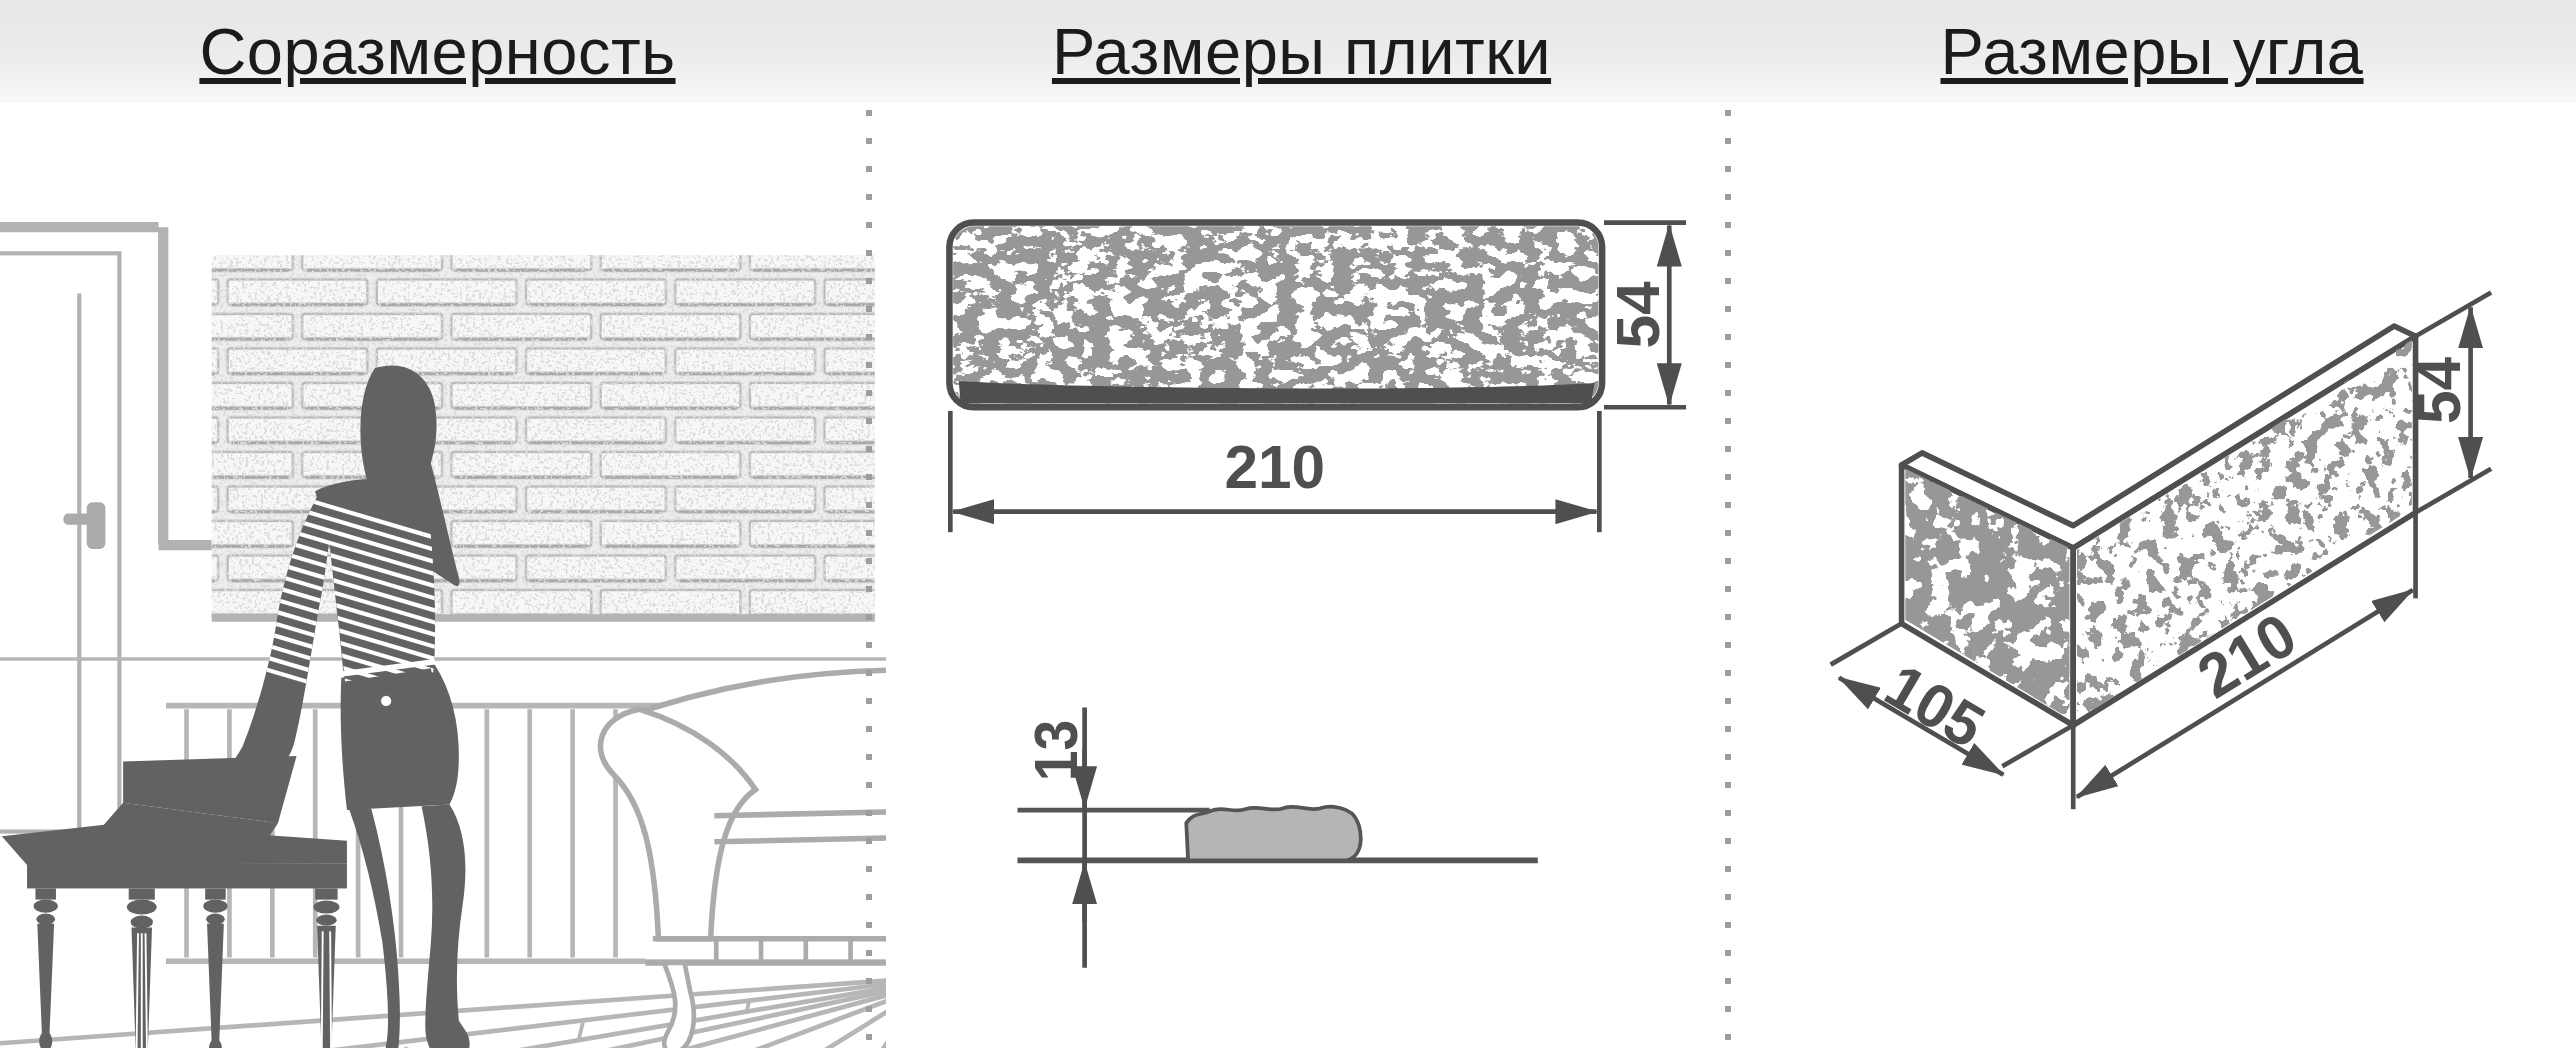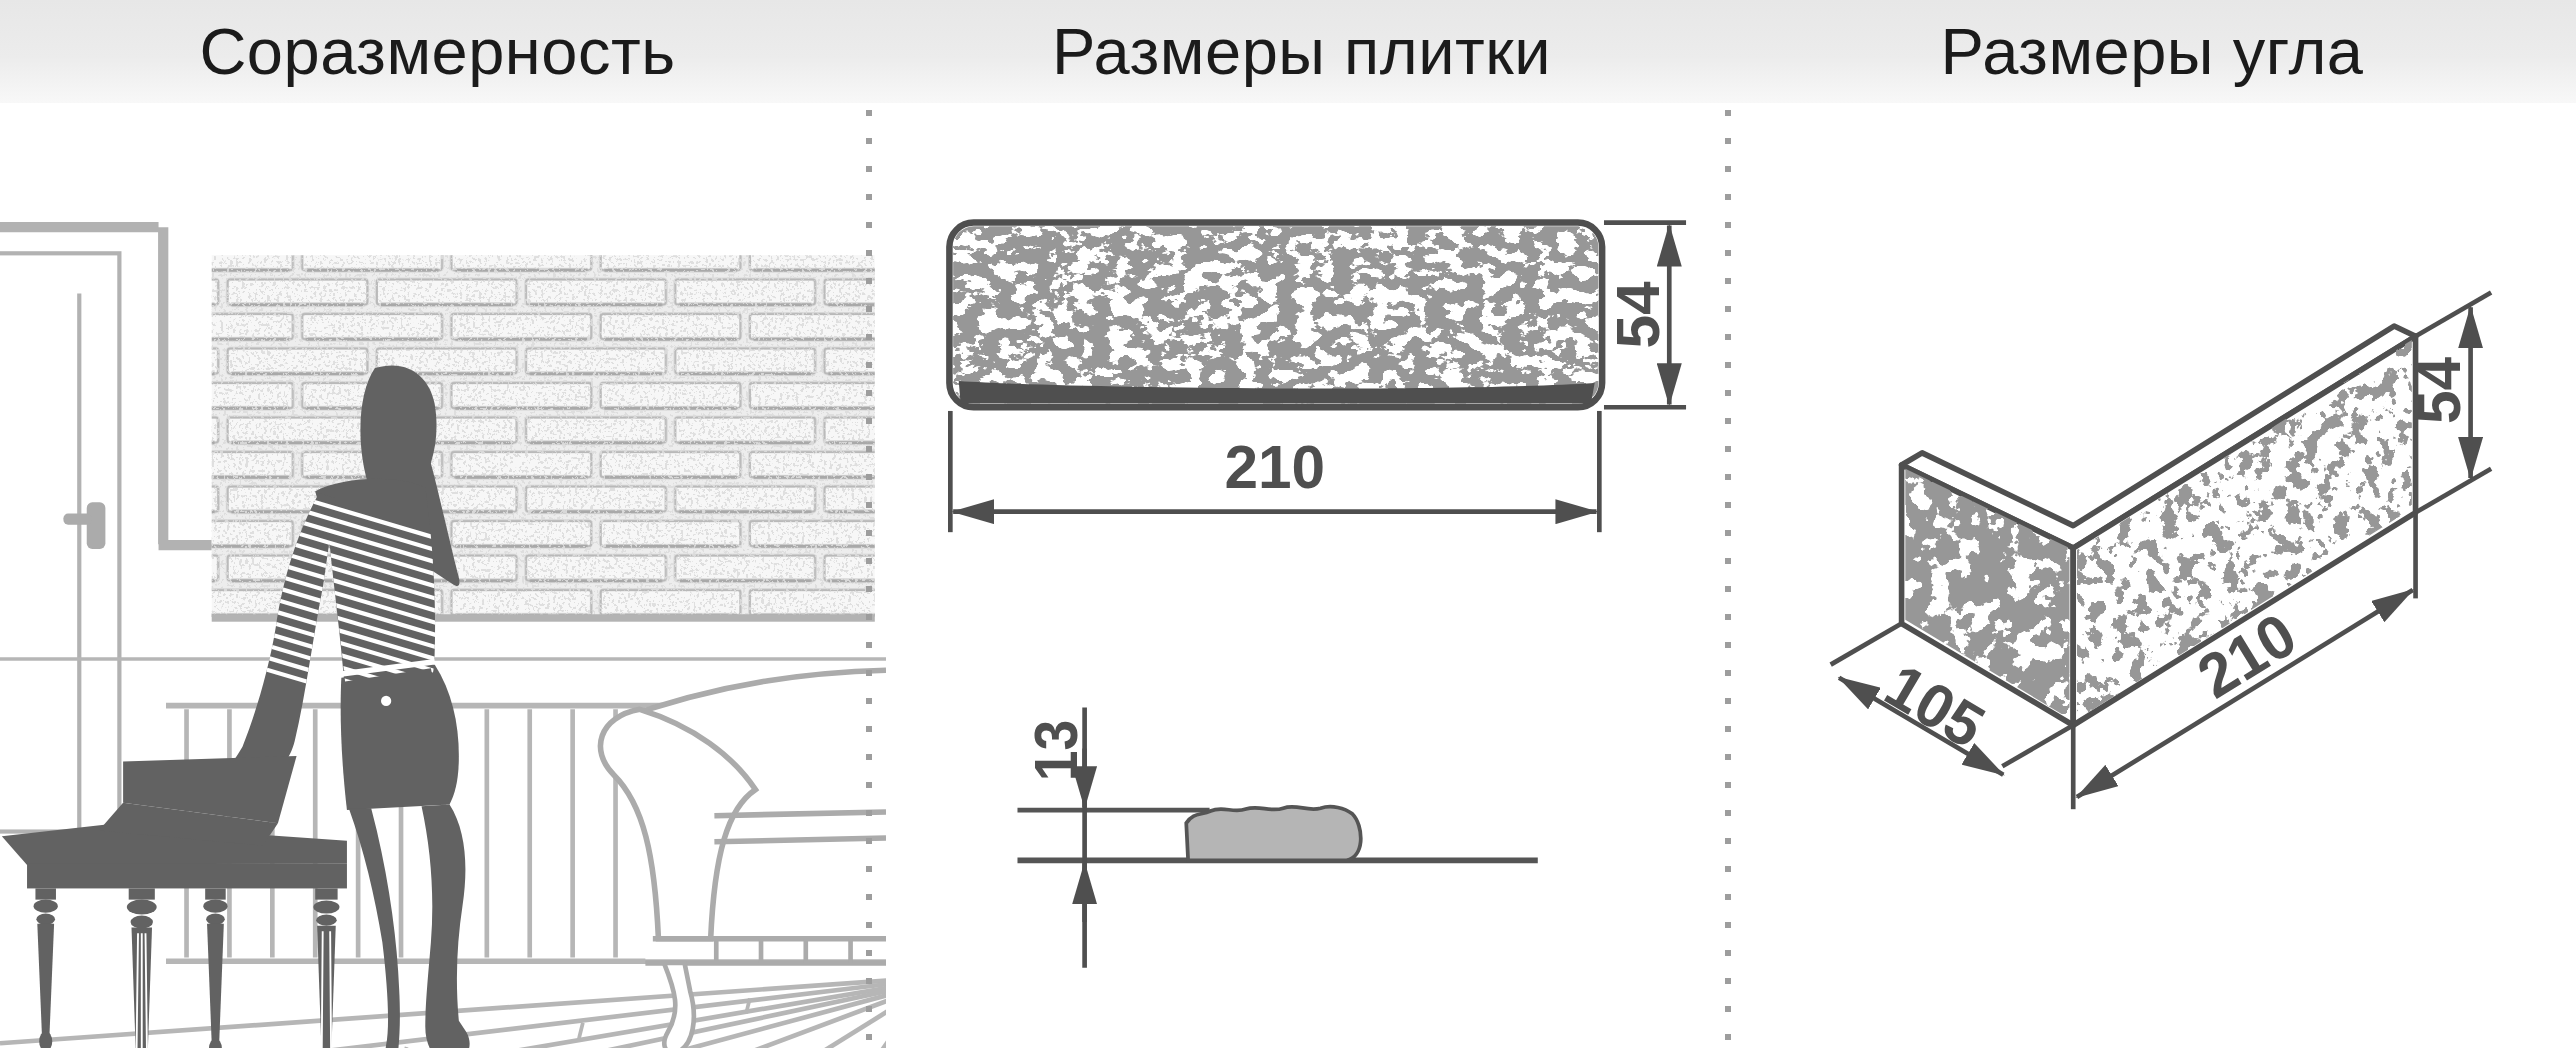--- a/index.html
+++ b/index.html
@@ -2,21 +2,21 @@
 <html style="font-size:15px"><head>
 <meta charset="utf-8">
 <style>
   html,body{margin:0;padding:0;background:#ffffff;}
   body{width:2576px;height:1049px;position:relative;overflow:hidden;
        font-family:"Liberation Sans", sans-serif;}
   .header{position:absolute;left:0;top:0;width:2576px;height:103px;
           background:linear-gradient(to bottom,#e7e7e7 0%,#ececec 55%,#f8f8f8 100%);}
   .header-title{position:absolute;top:0;height:103px;display:flex;
                 align-items:center;justify-content:center;
-                font-size:65px;color:#1b1b1b;letter-spacing:0.5px;white-space:nowrap;}
+                font-size:65px;color:#1b1b1b;letter-spacing:0.5px;white-space:nowrap;text-decoration:underline;}
   .ht-left{left:0;width:875px;}
   .ht-mid{left:875px;width:853px;}
   .ht-right{left:1728px;width:848px;}
   .panel{position:absolute;top:103px;height:946px;text-decoration:underline;}
   .p-left{left:0;width:886px;}
   .p-mid{left:886px;width:856px;}
   .p-right{left:1743px;width:833px;}
   .separator{position:absolute;top:110px;height:939px;width:5.6px;z-index:5;
              background:repeating-linear-gradient(to bottom,#9d9d9d 0 5.6px,transparent 5.6px 28px);}
   .sep-1{left:866px;}

